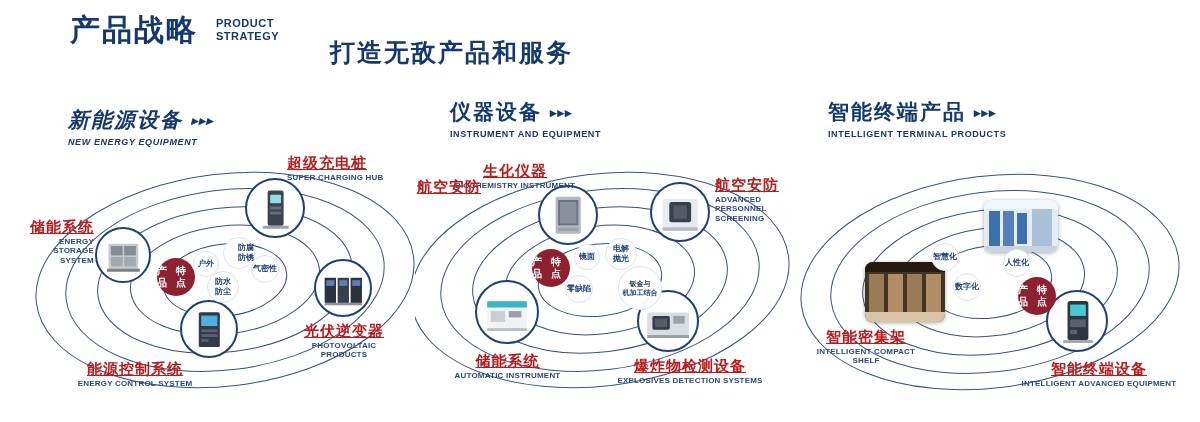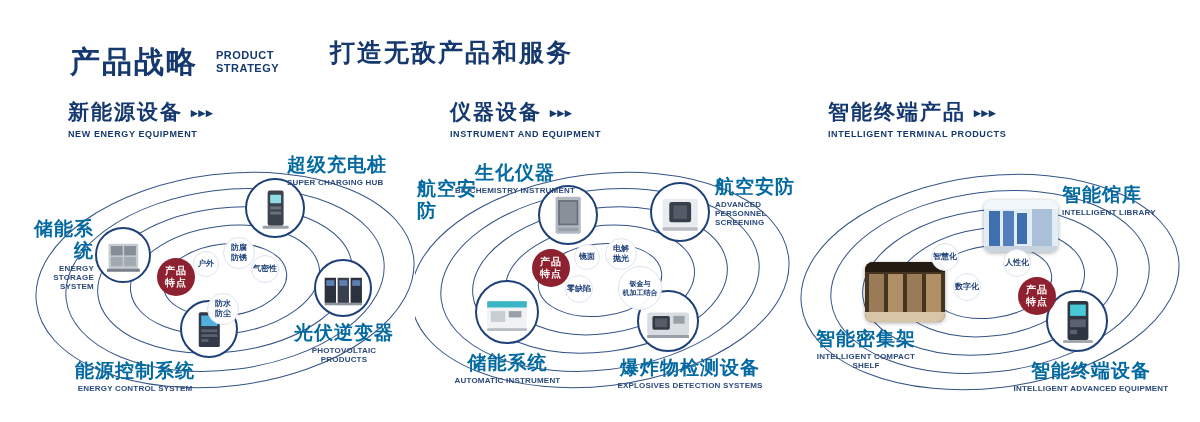--- a/index.html
+++ b/index.html
@@ -1,20 +1,20 @@
 <!DOCTYPE html>
 <html><head>
 <meta charset="utf-8">
 <style>
   html,body{margin:0;padding:0;background:#fff;}
   .page{position:relative;width:1200px;height:422px;background:#ffffff;overflow:hidden;
         font-family:"Liberation Sans",sans-serif;color:#15386e;}
 
   
-  .header{position:absolute;left:70px;top:42px;display:flex;align-items:flex-start;}
+  .header{position:absolute;left:70px;top:10px;display:flex;align-items:flex-start;}
   .header-title{font-size:30px;font-weight:bold;color:#15386e;letter-spacing:2px;}
   .header-sub{margin-left:18px;margin-top:7px;font-size:11px;font-weight:bold;color:#15386e;
               line-height:1.15;letter-spacing:.5px;}
   .slogan{position:absolute;left:330px;top:36px;font-size:25px;font-weight:bold;color:#15386e;letter-spacing:2px;}
 
   
   .sec-head{position:absolute;}
   .sec-title-row{display:flex;align-items:center;}
   .sec-title{font-size:21px;font-weight:bold;color:#15386e;letter-spacing:2px;}
   .arrows{margin-left:8px;font-size:13px;color:#15386e;letter-spacing:1px;font-weight:bold;}
@@ -26,26 +26,26 @@
 
   .node{position:absolute;border-radius:50%;background:#fff;border:2px solid #1e4079;overflow:hidden;
         display:flex;align-items:center;justify-content:center;box-sizing:border-box;z-index:3;}
   .node svg{width:90%;height:90%;}
 
   .photo{position:absolute;border-radius:8px;overflow:hidden;box-shadow:0 1px 4px rgba(0,0,0,.35);
          background:#fff;z-index:3;}
   .photo svg{display:block;width:100%;height:100%;}
 
   .nlabel{position:absolute;line-height:1.15;z-index:6;}
-  .nlabel .cn{display:block;font-size:19px;font-weight:bold;color:#0369a1;letter-spacing:1px;}
+  .nlabel .cn{display:block;font-size:15px;font-weight:bold;color:#b91c1c;letter-spacing:1px;text-decoration:underline;}
   .nlabel .en{display:block;font-size:8px;font-weight:bold;color:#2c4a7c;letter-spacing:.2px;margin-top:2px;}
   .ta-c{text-align:center}.ta-l{text-align:left}.ta-r{text-align:right}
 
   .badge{position:absolute;width:38px;height:38px;border-radius:50%;background:#8e2130;color:#fff;
-         display:flex;flex-direction:column;align-items:center;justify-content:center;
+         display:flex;flex-direction:row;align-items:center;justify-content:center;
          font-size:10px;font-weight:bold;line-height:1.25;letter-spacing:1px;z-index:5;}
 
   .bubble{position:absolute;border-radius:50%;background:rgba(255,255,255,.96);border:1px solid #dde4ee;
           color:#1e4079;display:flex;flex-direction:column;align-items:center;justify-content:center;
           font-weight:bold;line-height:1.3;z-index:4;text-align:center;box-sizing:border-box;}
   .bubble span{display:block;font-size:8px;}
   .bubble-lg span{font-size:7px;}
 </style>
 </head>
 <body>
@@ -54,21 +54,21 @@
 
   <div class="header">
     <div class="header-title">产品战略</div>
     <div class="header-sub">
       <div>PRODUCT</div>
       <div>STRATEGY</div>
     </div>
   </div>
   <div class="slogan">打造无敌产品和服务</div>
 
-  <div class="sec-head" style="left:68px;top:98px;">
+  <div class="sec-head" style="left:68px;top:106px;font-style:italic;">
     <div class="sec-title-row">
       <span class="sec-title">新能源设备</span>
       <span class="arrows">▸▸▸</span>
     </div>
     <div class="sec-sub">NEW ENERGY EQUIPMENT</div>
   </div>
 
   <div class="sec-head" style="left:450px;top:98px;">
     <div class="sec-title-row">
       <span class="sec-title">仪器设备</span>
@@ -156,29 +156,29 @@
     </div>
 
     <div class="badge" style="left:127px;top:108px;">
       <span>产品</span>
       <span>特点</span>
     </div>
     <div class="bubble" style="left:163px;top:101px;width:26px;height:26px;">
       <span>户外</span>
         <span></span>
     </div>
-    <div class="bubble" style="left:193px;top:87px;width:32px;height:32px;">
+    <div class="bubble" style="left:193px;top:87px;width:32px;height:32px;align-items:flex-end;">
       <span>防腐</span>
         <span>防锈</span>
     </div>
     <div class="bubble" style="left:221px;top:105px;width:28px;height:28px;">
       <span>气密性</span>
         <span></span>
     </div>
-    <div class="bubble" style="left:177px;top:121px;width:32px;height:32px;margin-top:22px;">
+    <div class="bubble" style="left:177px;top:121px;width:32px;height:32px;">
       <span>防水</span>
         <span>防尘</span>
     </div>
   </div>
 
   <div class="diagram" style="left:415px;top:150px;">
     <svg class="orbits" viewBox="0 0 400 260">
       <g fill="none" stroke="#1e4079" stroke-width="1" opacity="0.9" transform="rotate(-7 185 130)">
         <ellipse cx="185" cy="130" rx="62" ry="36"></ellipse>
         <ellipse cx="185" cy="130" rx="95" ry="54"></ellipse>
@@ -282,24 +282,20 @@
       <svg viewBox="0 0 74 52">
         <rect width="74" height="52" fill="#e3edf5"></rect>
         <rect x="0" y="0" width="74" height="9" fill="#f2f7fb"></rect>
         <rect x="5" y="11" width="11" height="35" fill="#3e6fae"></rect>
         <rect x="19" y="11" width="11" height="35" fill="#547fbc"></rect>
         <rect x="33" y="13" width="10" height="31" fill="#3e6fae"></rect>
         <rect x="48" y="9" width="20" height="37" fill="#a9c0d8"></rect>
         <rect x="0" y="46" width="74" height="6" fill="#c8d3de"></rect>
       </svg>
     </div>
-    <div class="nlabel ta-l" style="left:262px;top:34px;width:110px;">
-      <span class="cn">智能馆库</span>
-      <span class="en">INTELLIGENT LIBRARY</span>
-    </div>
 
     <div class="photo" style="left:65px;top:112px;width:80px;height:60px;">
       <svg viewBox="0 0 80 60">
         <rect width="80" height="60" fill="#45341f"></rect>
         <rect x="0" y="0" width="80" height="10" fill="#241a12"></rect>
         <rect x="4" y="12" width="15" height="38" fill="#9a7b58"></rect>
         <rect x="23" y="12" width="15" height="38" fill="#b08e66"></rect>
         <rect x="42" y="12" width="15" height="38" fill="#9a7b58"></rect>
         <rect x="61" y="12" width="15" height="38" fill="#b08e66"></rect>
         <rect x="0" y="50" width="80" height="10" fill="#d8c5a8"></rect>
@@ -312,21 +308,21 @@
 
     <div class="node" style="left:246px;top:140px;width:62px;height:62px;">
       <svg viewBox="0 0 60 60">
         <rect x="19" y="7" width="24" height="45" rx="3" fill="#2f3541"></rect>
         <rect x="22" y="11" width="18" height="13" fill="#49c9d5"></rect>
         <rect x="22" y="28" width="18" height="9" fill="#5a6170"></rect>
         <rect x="22" y="40" width="8" height="5" fill="#5a6170"></rect>
         <rect x="14" y="52" width="34" height="3" fill="#9ba1a9"></rect>
       </svg>
     </div>
-    <div class="nlabel ta-c" style="left:206px;top:210px;width:170px;">
+    <div class="nlabel ta-c" style="left:214px;top:210px;width:170px;">
       <span class="cn">智能终端设备</span>
       <span class="en">INTELLIGENT ADVANCED EQUIPMENT</span>
     </div>
 
     <div class="badge" style="left:218px;top:127px;">
       <span>产品</span>
       <span>特点</span>
     </div>
     <div class="bubble" style="left:131px;top:93px;width:28px;height:28px;">
       <span>智慧化</span>

